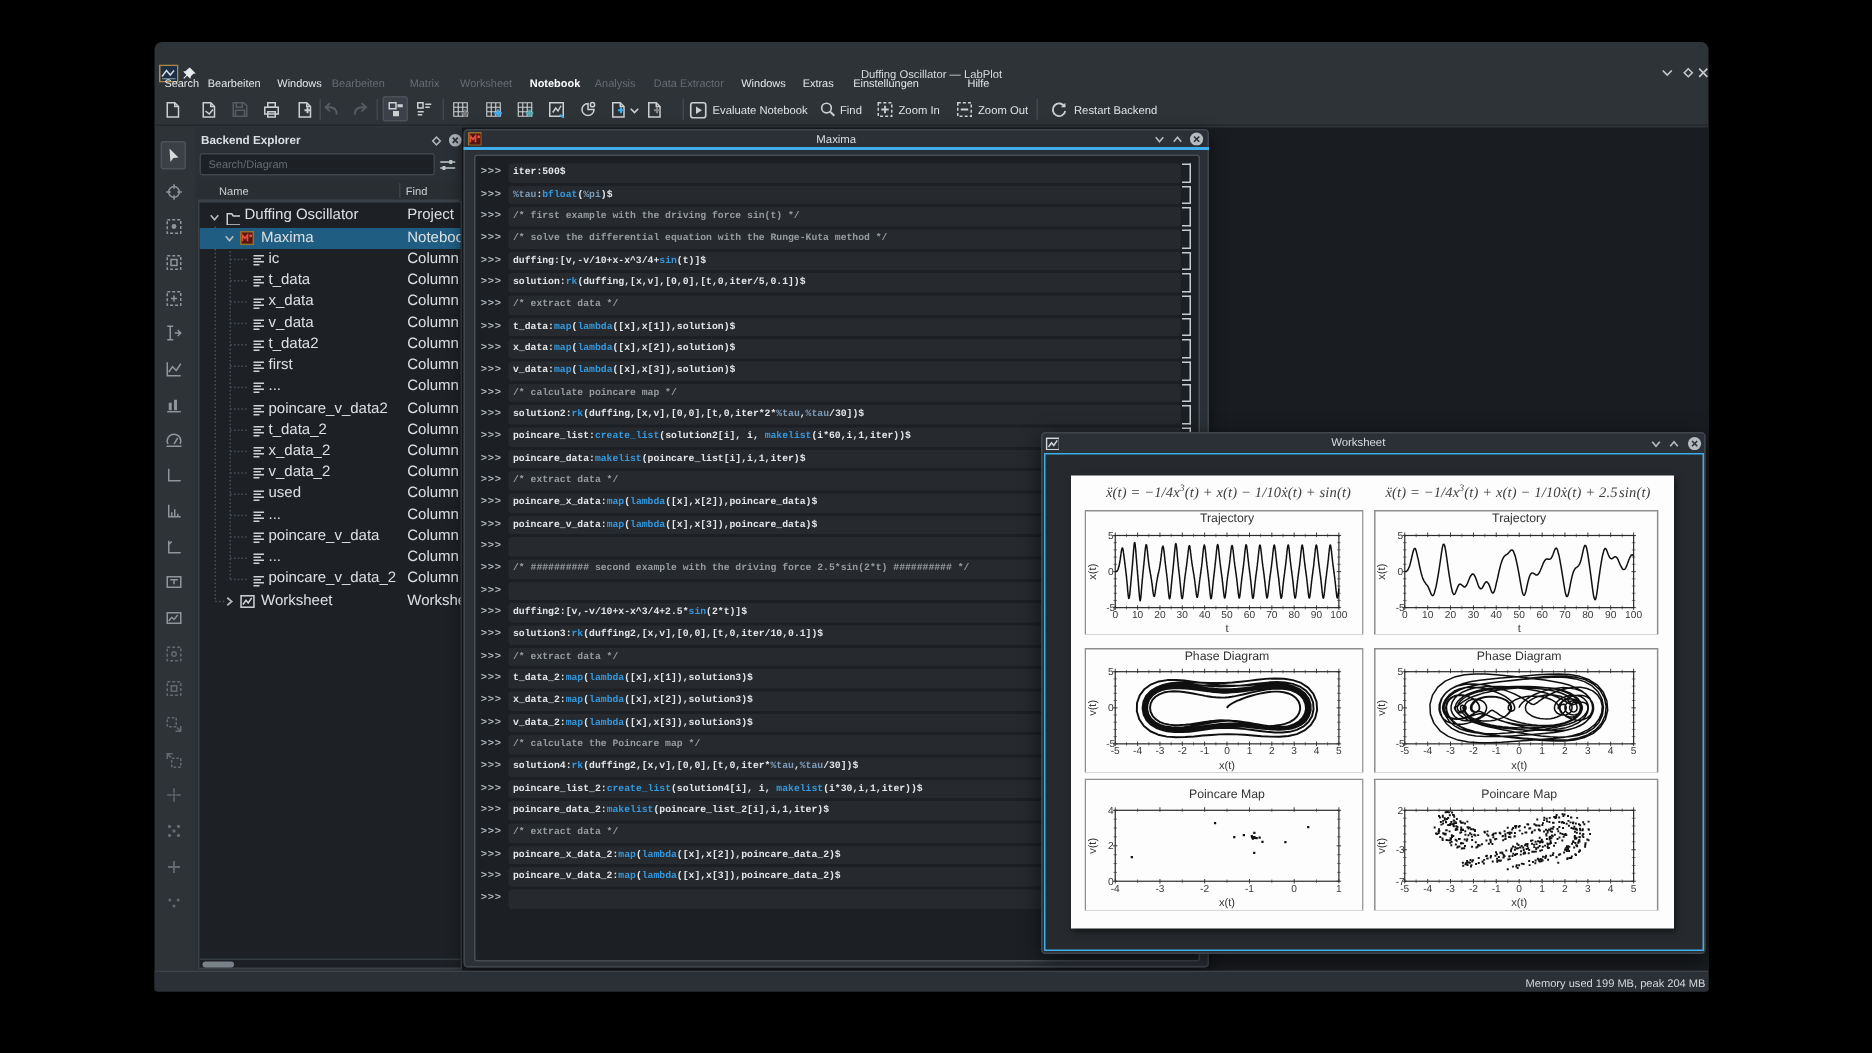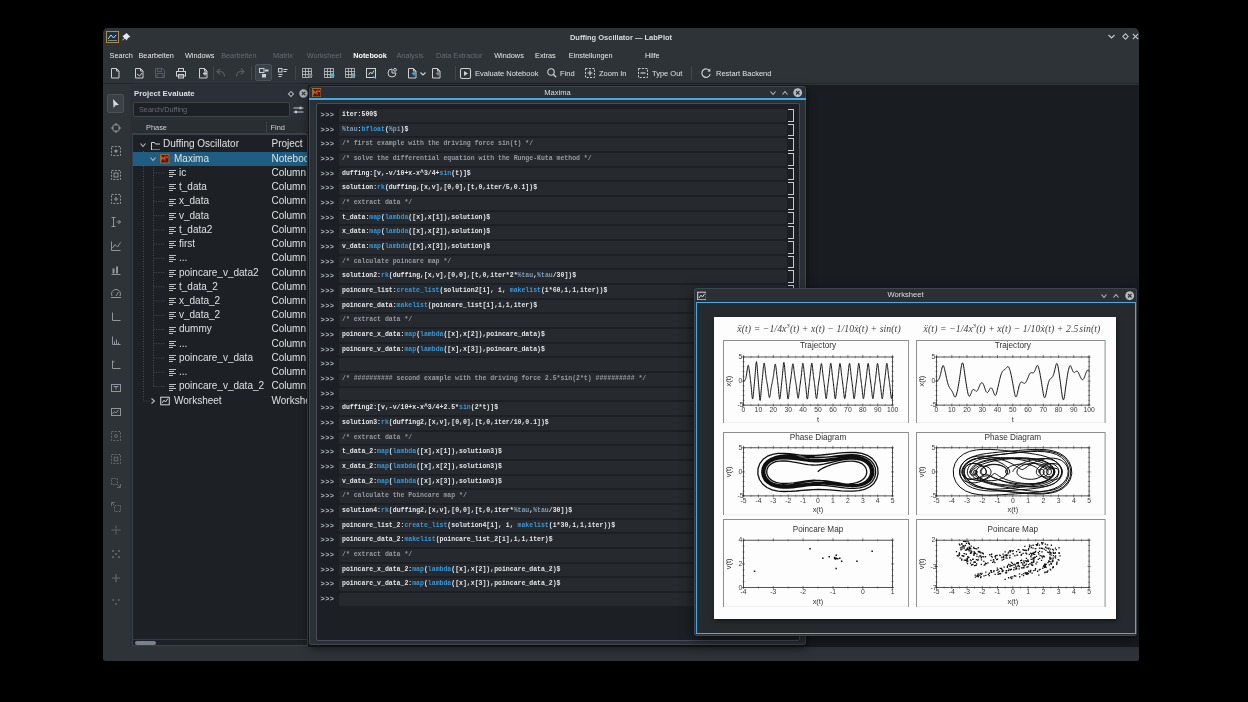--- a/index.html
+++ b/index.html
@@ -1,19 +1,19 @@
 <!DOCTYPE html>
 <html><head><meta charset="utf-8"><title>Duffing Oscillator — LabPlot</title>
 <style>
 *{margin:0;padding:0;box-sizing:border-box}
 html,body{width:1248px;height:702px;background:#000;overflow:hidden;font-family:"Liberation Sans",sans-serif}
 #app{position:absolute;left:103px;top:28px;width:1036px;height:633px;background:#2e3338;border-radius:5px 5px 2px 2px}
 .abs{position:absolute}
 
-#title{position:absolute;left:0;top:0;width:100%;height:18px;color:#d9dcdf;font-size:7.5px;font-weight:bold}
+#title{position:absolute;left:0;top:12px;width:100%;height:18px;color:#d9dcdf;font-size:7.5px;font-weight:normal}
 #title .t{position:absolute;left:0;width:100%;text-align:center;top:4.5px}
 
 #menu{position:absolute;left:0;top:18px;width:100%;height:16px;font-size:7.3px;color:#e6e9ea}
 #menu span{position:absolute;top:4.5px}
 #menu .d{color:#666c73}
 #menu .b{font-weight:bold;color:#fff}
 
 #tb{position:absolute;left:0;top:34px;width:100%;height:22px;border-bottom:1px solid #24282c}
 #tb .lbl{position:absolute;top:7px;font-size:7.5px;color:#dfe2e4}
 
@@ -196,21 +196,21 @@
       <span class="lbl" style="left:457px">Find</span>
       <svg class="ico" style="left:481px;top:5px" width="12" height="12" viewBox="0 0 12 12">
         <rect x="1.5" y="1.5" width="9" height="9" fill="none" stroke="#ccd0d3" stroke-dasharray="2 1.4"></rect>
         <path d="M3.5 6h5M6 3.5v5" stroke-width="1.2" stroke="#ccd0d3" fill="none"></path>
       </svg>
       <span class="lbl" style="left:496px">Zoom In</span>
       <svg class="ico" style="left:534px;top:5px" width="12" height="12" viewBox="0 0 12 12">
         <rect x="1.5" y="1.5" width="9" height="9" fill="none" stroke="#ccd0d3" stroke-dasharray="2 1.4"></rect>
         <path d="M3.5 6h5" stroke-width="1.2" stroke="#ccd0d3" fill="none"></path>
       </svg>
-      <span class="lbl" style="left:549px">Type Out</span>
+      <span class="lbl" style="left:549px">Zoom Out</span>
       <div class="abs" style="left:588px;top:4px;width:1px;height:14px;background:#41474d"></div>
       <svg class="ico" style="left:597px;top:5px" width="12" height="12" viewBox="0 0 12 12">
         <path d="M9.8 4.2A4.2 4.2 0 1 0 10.2 7" fill="none" stroke="#ccd0d3" stroke-width="1.2"></path>
         <path d="M10.3 1.5v3h-3z" fill="#ccd0d3"></path>
       </svg>
       <span class="lbl" style="left:613px">Restart Backend</span>
     </div>
     <div id="strip">
       <div class="abs" style="left:4px;top:9px;width:17px;height:19px;background:#3a4046;border:1px solid #4a5157;border-radius:2px"></div>
       <svg class="ico" style="left:7px;top:12.8px" width="12" height="12" viewBox="0 0 12 12">
@@ -297,36 +297,36 @@
       <svg class="ico" style="left:7px;top:486.8px" width="12" height="12" viewBox="0 0 12 12">
         <path d="M6 2v8M2 6h8" stroke="#646a70" stroke-width="1.2"></path>
       </svg>
       <svg class="ico" style="left:7px;top:510.5px" width="12" height="12" viewBox="0 0 12 12">
         <circle cx="3.2" cy="4" r="1" fill="#646a70"></circle>
         <circle cx="8.8" cy="4" r="1" fill="#646a70"></circle>
         <circle cx="6" cy="8" r="1" fill="#646a70"></circle>
       </svg>
     </div>
     <div id="dock">
-      <div class="hdr">Project Evaluate</div>
+      <div class="hdr">Backend Explorer</div>
       <svg class="ico" style="left:157px;top:4.5px" width="8" height="8" viewBox="0 0 8 8">
         <rect x="2.2" y="2.2" width="3.6" height="3.6" fill="none" stroke="#aeb3b8" transform="rotate(45 4 4)"></rect>
       </svg>
       <svg class="ico" style="left:169px;top:4px" width="9" height="9" viewBox="0 0 9 9">
         <circle cx="4.5" cy="4.5" r="4.2" fill="#aeb3b8"></circle>
         <path d="M2.8 2.8l3.4 3.4M6.2 2.8L2.8 6.2" stroke="#2b3036" stroke-width="1.1"></path>
       </svg>
-      <div id="search">Search/Duffing</div>
+      <div id="search">Search/Diagram</div>
       <svg class="ico" style="left:163px;top:21px" width="11" height="8" viewBox="0 0 11 8">
         <path d="M.5 2h10M.5 6h10" stroke="#c6cacd"></path>
         <rect x="6.5" y=".7" width="2" height="2.6" fill="#c6cacd"></rect>
         <rect x="2" y="4.7" width="2" height="2.6" fill="#c6cacd"></rect>
       </svg>
       <div id="thead">
-        <span style="position:absolute;left:14px;top:3px">Phase</span>
+        <span style="position:absolute;left:14px;top:3px">Name</span>
         <span style="position:absolute;left:138.5px;top:3px">Find</span>
         <div class="abs" style="left:134px;top:2px;width:1px;height:10px;background:#3b4147"></div>
       </div>
       <div id="tree">
         <svg class="ico" style="left:0;top:0" width="174" height="505" viewBox="0 0 174 505">
           <g stroke="#4a5056" stroke-dasharray="1 1.5" fill="none">
             <path d="M10.5 16v250"></path>
             <path d="M20.5 30v222"></path>
             <path d="M20.5 38.0h11"></path>
             <path d="M20.5 52.2h11"></path>
@@ -443,21 +443,21 @@
           <svg class="ico" style="left:35px;top:2.3px" width="10" height="10" viewBox="0 0 10 10">
             <path d="M1 2.5h7M1 4.5h5M1 6.5h7M1 8.5h4" stroke="#cfd3d6" stroke-width=".9"></path>
           </svg>
           <span style="position:absolute;left:46px">v_data_2</span>
           <span class="ty">Column</span>
         </div>
         <div class="trow" style="top:187.4px">
           <svg class="ico" style="left:35px;top:2.3px" width="10" height="10" viewBox="0 0 10 10">
             <path d="M1 2.5h7M1 4.5h5M1 6.5h7M1 8.5h4" stroke="#cfd3d6" stroke-width=".9"></path>
           </svg>
-          <span style="position:absolute;left:46px">dummy</span>
+          <span style="position:absolute;left:46px">used</span>
           <span class="ty">Column</span>
         </div>
         <div class="trow" style="top:201.6px">
           <svg class="ico" style="left:35px;top:2.3px" width="10" height="10" viewBox="0 0 10 10">
             <path d="M1 2.5h7M1 4.5h5M1 6.5h7M1 8.5h4" stroke="#cfd3d6" stroke-width=".9"></path>
           </svg>
           <span style="position:absolute;left:46px">...</span>
           <span class="ty">Column</span>
         </div>
         <div class="trow" style="top:215.9px">
@@ -807,12 +807,15 @@
           <text x="173.1" y="75.5" class="tl">5</text>
           <text x="17.5" y="23.4" class="tl" text-anchor="end">2</text>
           <text x="17.5" y="49.7" class="tl" text-anchor="end">-3</text>
           <text x="17.5" y="70.7" class="tl" text-anchor="end">-7</text>
           <text x="96.8" y="85.0" class="al">x(t)</text>
           <text x="7.5" y="44.9" class="al" transform="rotate(-90 7.5 44.9)">v(t)</text>
           <path class="dt" d="M111.3 47.1h1.3v1.3h-1.3zM46.5 25.9h1.3v1.3h-1.3zM107.1 54.0h1.3v1.3h-1.3zM66.7 34.3h1.3v1.3h-1.3zM77.1 40.5h1.3v1.3h-1.3zM56.5 39.6h1.3v1.3h-1.3zM130.4 28.6h1.3v1.3h-1.3zM81.3 49.9h1.3v1.3h-1.3zM91.5 33.4h1.3v1.3h-1.3zM122.9 31.7h1.3v1.3h-1.3zM82.6 51.7h1.3v1.3h-1.3zM101.6 29.9h1.3v1.3h-1.3zM89.9 53.1h1.3v1.3h-1.3zM92.1 32.4h1.3v1.3h-1.3zM127.6 37.1h1.3v1.3h-1.3zM102.1 45.9h1.3v1.3h-1.3zM50.9 28.4h1.3v1.3h-1.3zM127.2 45.9h1.3v1.3h-1.3zM93.0 38.1h1.3v1.3h-1.3zM47.7 40.4h1.3v1.3h-1.3zM129.4 47.7h1.3v1.3h-1.3zM59.5 45.8h1.3v1.3h-1.3zM136.0 29.8h1.3v1.3h-1.3zM91.1 46.0h1.3v1.3h-1.3zM56.9 35.5h1.3v1.3h-1.3zM125.1 28.4h1.3v1.3h-1.3zM74.8 52.6h1.3v1.3h-1.3zM130.9 25.3h1.3v1.3h-1.3zM74.6 50.9h1.3v1.3h-1.3zM120.3 25.7h1.3v1.3h-1.3zM63.3 55.5h1.3v1.3h-1.3zM136.7 47.6h1.3v1.3h-1.3zM67.6 45.4h1.3v1.3h-1.3zM106.3 29.9h1.3v1.3h-1.3zM81.5 54.8h1.3v1.3h-1.3zM128.7 24.4h1.3v1.3h-1.3zM69.2 52.4h1.3v1.3h-1.3zM139.6 29.9h1.3v1.3h-1.3zM95.7 43.7h1.3v1.3h-1.3zM50.0 30.4h1.3v1.3h-1.3zM129.6 44.8h1.3v1.3h-1.3zM114.0 33.5h1.3v1.3h-1.3zM91.7 51.0h1.3v1.3h-1.3zM74.8 36.7h1.3v1.3h-1.3zM54.5 40.9h1.3v1.3h-1.3zM136.7 32.8h1.3v1.3h-1.3zM97.8 44.4h1.3v1.3h-1.3zM50.2 29.6h1.3v1.3h-1.3zM128.4 45.4h1.3v1.3h-1.3zM104.9 34.8h1.3v1.3h-1.3zM115.1 44.8h1.3v1.3h-1.3zM50.9 43.9h1.3v1.3h-1.3zM134.8 44.5h1.3v1.3h-1.3zM115.2 34.1h1.3v1.3h-1.3zM93.4 50.4h1.3v1.3h-1.3zM68.8 37.1h1.3v1.3h-1.3zM67.2 41.8h1.3v1.3h-1.3zM86.9 36.5h1.3v1.3h-1.3zM49.0 40.6h1.3v1.3h-1.3zM132.8 45.3h1.3v1.3h-1.3zM110.0 34.1h1.3v1.3h-1.3zM100.1 49.2h1.3v1.3h-1.3zM58.7 33.5h1.3v1.3h-1.3zM119.1 28.9h1.3v1.3h-1.3zM71.8 54.7h1.3v1.3h-1.3zM142.4 33.1h1.3v1.3h-1.3zM104.0 40.9h1.3v1.3h-1.3zM56.3 44.7h1.3v1.3h-1.3zM138.4 33.8h1.3v1.3h-1.3zM101.7 43.0h1.3v1.3h-1.3zM44.3 30.1h1.3v1.3h-1.3zM111.2 53.4h1.3v1.3h-1.3zM62.2 31.8h1.3v1.3h-1.3zM109.7 30.9h1.3v1.3h-1.3zM82.6 54.0h1.3v1.3h-1.3zM120.8 24.9h1.3v1.3h-1.3zM61.4 55.5h1.3v1.3h-1.3zM133.6 49.8h1.3v1.3h-1.3zM40.7 36.0h1.3v1.3h-1.3zM103.1 57.1h1.3v1.3h-1.3zM88.5 32.2h1.3v1.3h-1.3zM125.4 32.3h1.3v1.3h-1.3zM85.8 50.4h1.3v1.3h-1.3zM83.1 35.5h1.3v1.3h-1.3zM51.1 41.6h1.3v1.3h-1.3zM136.4 41.4h1.3v1.3h-1.3zM116.8 38.2h1.3v1.3h-1.3zM113.4 44.1h1.3v1.3h-1.3zM55.4 44.9h1.3v1.3h-1.3zM138.9 36.3h1.3v1.3h-1.3zM107.1 41.5h1.3v1.3h-1.3zM64.7 44.8h1.3v1.3h-1.3zM114.7 27.9h1.3v1.3h-1.3zM67.4 56.3h1.3v1.3h-1.3zM140.1 44.8h1.3v1.3h-1.3zM104.6 35.6h1.3v1.3h-1.3zM120.4 42.4h1.3v1.3h-1.3zM122.2 34.5h1.3v1.3h-1.3zM92.2 49.5h1.3v1.3h-1.3zM66.9 37.3h1.3v1.3h-1.3zM74.3 40.7h1.3v1.3h-1.3zM61.2 40.8h1.3v1.3h-1.3zM112.0 29.1h1.3v1.3h-1.3zM72.6 56.0h1.3v1.3h-1.3zM143.4 36.3h1.3v1.3h-1.3zM109.8 38.8h1.3v1.3h-1.3zM125.0 36.4h1.3v1.3h-1.3zM99.2 47.2h1.3v1.3h-1.3zM55.0 31.7h1.3v1.3h-1.3zM133.7 33.1h1.3v1.3h-1.3zM95.3 45.9h1.3v1.3h-1.3zM54.5 32.8h1.3v1.3h-1.3zM133.9 32.8h1.3v1.3h-1.3zM94.6 46.0h1.3v1.3h-1.3zM54.9 33.3h1.3v1.3h-1.3zM132.9 31.5h1.3v1.3h-1.3zM90.7 47.1h1.3v1.3h-1.3zM60.3 36.8h1.3v1.3h-1.3zM107.8 30.7h1.3v1.3h-1.3zM83.9 54.0h1.3v1.3h-1.3zM116.5 25.6h1.3v1.3h-1.3zM60.3 56.6h1.3v1.3h-1.3zM128.2 53.0h1.3v1.3h-1.3zM51.4 22.0h1.3v1.3h-1.3zM102.8 54.3h1.3v1.3h-1.3zM73.3 35.3h1.3v1.3h-1.3zM57.6 42.3h1.3v1.3h-1.3zM132.2 28.6h1.3v1.3h-1.3zM83.6 48.8h1.3v1.3h-1.3zM78.4 37.0h1.3v1.3h-1.3zM50.7 39.1h1.3v1.3h-1.3zM136.2 40.3h1.3v1.3h-1.3zM114.6 39.7h1.3v1.3h-1.3zM123.0 38.7h1.3v1.3h-1.3zM109.8 44.4h1.3v1.3h-1.3zM42.4 34.7h1.3v1.3h-1.3zM109.9 54.7h1.3v1.3h-1.3zM66.6 33.7h1.3v1.3h-1.3zM80.1 39.9h1.3v1.3h-1.3zM52.2 37.7h1.3v1.3h-1.3zM136.7 36.0h1.3v1.3h-1.3zM104.7 42.9h1.3v1.3h-1.3zM42.9 34.3h1.3v1.3h-1.3zM111.8 54.0h1.3v1.3h-1.3zM63.2 32.1h1.3v1.3h-1.3zM102.9 32.7h1.3v1.3h-1.3zM105.8 48.2h1.3v1.3h-1.3zM53.8 28.5h1.3v1.3h-1.3zM132.2 41.2h1.3v1.3h-1.3zM116.4 39.9h1.3v1.3h-1.3zM121.7 39.7h1.3v1.3h-1.3zM115.0 42.7h1.3v1.3h-1.3zM100.9 35.4h1.3v1.3h-1.3zM125.8 38.2h1.3v1.3h-1.3zM106.2 45.1h1.3v1.3h-1.3zM45.4 27.6h1.3v1.3h-1.3zM109.1 53.6h1.3v1.3h-1.3zM64.1 33.2h1.3v1.3h-1.3zM93.3 35.7h1.3v1.3h-1.3zM89.4 38.3h1.3v1.3h-1.3zM45.7 36.0h1.3v1.3h-1.3zM123.5 49.8h1.3v1.3h-1.3zM43.3 25.4h1.3v1.3h-1.3zM94.2 58.1h1.3v1.3h-1.3zM121.1 23.7h1.3v1.3h-1.3zM58.6 55.5h1.3v1.3h-1.3zM128.4 52.5h1.3v1.3h-1.3zM49.3 21.9h1.3v1.3h-1.3zM97.9 56.1h1.3v1.3h-1.3zM94.2 31.0h1.3v1.3h-1.3zM116.0 45.6h1.3v1.3h-1.3zM45.1 40.4h1.3v1.3h-1.3zM121.0 51.8h1.3v1.3h-1.3zM52.6 23.8h1.3v1.3h-1.3zM114.1 50.8h1.3v1.3h-1.3zM54.6 26.4h1.3v1.3h-1.3zM128.0 44.5h1.3v1.3h-1.3zM116.1 33.4h1.3v1.3h-1.3zM89.5 51.3h1.3v1.3h-1.3zM80.5 35.8h1.3v1.3h-1.3zM50.3 40.3h1.3v1.3h-1.3zM135.5 42.2h1.3v1.3h-1.3zM118.0 37.4h1.3v1.3h-1.3zM107.5 45.9h1.3v1.3h-1.3zM46.6 26.7h1.3v1.3h-1.3zM110.4 53.0h1.3v1.3h-1.3zM61.7 31.8h1.3v1.3h-1.3zM111.6 30.4h1.3v1.3h-1.3zM78.5 54.7h1.3v1.3h-1.3zM134.8 25.6h1.3v1.3h-1.3zM80.7 48.5h1.3v1.3h-1.3zM83.6 36.0h1.3v1.3h-1.3zM49.6 40.6h1.3v1.3h-1.3zM134.2 43.9h1.3v1.3h-1.3zM118.0 34.8h1.3v1.3h-1.3zM94.7 49.6h1.3v1.3h-1.3zM64.3 36.6h1.3v1.3h-1.3zM85.1 37.9h1.3v1.3h-1.3zM47.1 36.2h1.3v1.3h-1.3zM128.0 47.5h1.3v1.3h-1.3zM59.0 45.8h1.3v1.3h-1.3zM136.8 30.5h1.3v1.3h-1.3zM93.5 45.2h1.3v1.3h-1.3zM53.9 33.2h1.3v1.3h-1.3zM134.5 33.5h1.3v1.3h-1.3zM97.0 45.3h1.3v1.3h-1.3zM52.4 30.9h1.3v1.3h-1.3zM134.0 39.5h1.3v1.3h-1.3zM111.8 41.5h1.3v1.3h-1.3zM106.5 33.8h1.3v1.3h-1.3zM104.9 48.2h1.3v1.3h-1.3zM54.1 29.1h1.3v1.3h-1.3zM133.3 39.5h1.3v1.3h-1.3zM111.6 41.8h1.3v1.3h-1.3zM98.2 36.1h1.3v1.3h-1.3zM119.0 31.7h1.3v1.3h-1.3zM81.4 52.8h1.3v1.3h-1.3zM114.5 26.2h1.3v1.3h-1.3zM61.7 57.0h1.3v1.3h-1.3zM129.8 52.4h1.3v1.3h-1.3zM48.2 21.7h1.3v1.3h-1.3zM94.5 57.2h1.3v1.3h-1.3zM112.9 25.5h1.3v1.3h-1.3zM58.8 57.5h1.3v1.3h-1.3zM122.2 55.5h1.3v1.3h-1.3zM61.6 28.1h1.3v1.3h-1.3zM131.0 32.4h1.3v1.3h-1.3zM90.7 47.8h1.3v1.3h-1.3zM62.3 37.2h1.3v1.3h-1.3zM96.5 34.1h1.3v1.3h-1.3zM127.1 36.3h1.3v1.3h-1.3zM99.2 46.8h1.3v1.3h-1.3zM54.2 31.2h1.3v1.3h-1.3zM134.6 35.5h1.3v1.3h-1.3zM101.6 44.3h1.3v1.3h-1.3zM47.3 28.2h1.3v1.3h-1.3zM117.1 50.9h1.3v1.3h-1.3zM52.8 24.8h1.3v1.3h-1.3zM118.9 49.1h1.3v1.3h-1.3zM45.2 24.8h1.3v1.3h-1.3zM99.1 56.4h1.3v1.3h-1.3zM93.3 31.1h1.3v1.3h-1.3zM119.4 44.2h1.3v1.3h-1.3zM93.2 37.8h1.3v1.3h-1.3zM50.2 42.2h1.3v1.3h-1.3zM134.6 44.0h1.3v1.3h-1.3zM117.2 34.6h1.3v1.3h-1.3zM94.0 49.9h1.3v1.3h-1.3zM66.2 36.9h1.3v1.3h-1.3zM76.8 40.1h1.3v1.3h-1.3zM56.0 39.7h1.3v1.3h-1.3zM132.0 29.2h1.3v1.3h-1.3zM84.6 48.7h1.3v1.3h-1.3zM75.6 37.5h1.3v1.3h-1.3zM53.8 40.2h1.3v1.3h-1.3zM136.9 33.8h1.3v1.3h-1.3zM100.1 43.8h1.3v1.3h-1.3zM47.4 28.6h1.3v1.3h-1.3zM118.6 50.4h1.3v1.3h-1.3zM49.9 23.8h1.3v1.3h-1.3zM108.6 52.9h1.3v1.3h-1.3zM62.4 32.7h1.3v1.3h-1.3zM103.5 32.5h1.3v1.3h-1.3zM102.5 49.2h1.3v1.3h-1.3zM57.5 32.0h1.3v1.3h-1.3zM127.8 29.5h1.3v1.3h-1.3zM80.3 50.8h1.3v1.3h-1.3zM102.2 30.0h1.3v1.3h-1.3zM88.9 53.3h1.3v1.3h-1.3zM96.5 31.0h1.3v1.3h-1.3zM110.2 47.5h1.3v1.3h-1.3zM48.8 25.7h1.3v1.3h-1.3zM113.5 51.7h1.3v1.3h-1.3zM57.0 28.0h1.3v1.3h-1.3zM133.3 37.6h1.3v1.3h-1.3zM106.1 43.5h1.3v1.3h-1.3zM42.7 33.2h1.3v1.3h-1.3zM109.6 54.5h1.3v1.3h-1.3zM66.4 33.7h1.3v1.3h-1.3zM80.9 39.6h1.3v1.3h-1.3zM51.2 37.1h1.3v1.3h-1.3zM136.3 38.4h1.3v1.3h-1.3zM109.9 41.5h1.3v1.3h-1.3zM90.3 38.5h1.3v1.3h-1.3zM45.5 35.9h1.3v1.3h-1.3zM122.7 50.2h1.3v1.3h-1.3zM45.2 24.1h1.3v1.3h-1.3zM96.1 57.2h1.3v1.3h-1.3zM108.2 26.7h1.3v1.3h-1.3zM64.0 58.0h1.3v1.3h-1.3zM130.8 52.4h1.3v1.3h-1.3zM47.1 21.8h1.3v1.3h-1.3zM92.0 58.1h1.3v1.3h-1.3zM126.4 23.3h1.3v1.3h-1.3zM63.7 53.7h1.3v1.3h-1.3zM140.4 42.5h1.3v1.3h-1.3zM115.1 35.4h1.3v1.3h-1.3zM99.9 48.6h1.3v1.3h-1.3zM57.5 32.9h1.3v1.3h-1.3zM126.0 29.0h1.3v1.3h-1.3zM77.1 52.0h1.3v1.3h-1.3zM120.6 25.4h1.3v1.3h-1.3zM62.7 55.4h1.3v1.3h-1.3zM136.0 48.2h1.3v1.3h-1.3zM57.9 46.0h1.3v1.3h-1.3zM138.6 33.1h1.3v1.3h-1.3zM100.6 43.1h1.3v1.3h-1.3zM45.4 29.3h1.3v1.3h-1.3zM113.6 52.4h1.3v1.3h-1.3zM58.6 28.9h1.3v1.3h-1.3zM132.3 32.9h1.3v1.3h-1.3zM93.3 46.8h1.3v1.3h-1.3zM57.5 35.1h1.3v1.3h-1.3zM122.9 28.4h1.3v1.3h-1.3zM72.8 53.6h1.3v1.3h-1.3zM138.8 28.5h1.3v1.3h-1.3zM92.0 44.7h1.3v1.3h-1.3zM53.8 33.7h1.3v1.3h-1.3zM134.6 33.4h1.3v1.3h-1.3zM96.7 45.3h1.3v1.3h-1.3zM52.6 31.2h1.3v1.3h-1.3zM134.4 38.8h1.3v1.3h-1.3zM110.0 42.0h1.3v1.3h-1.3zM75.9 42.8h1.3v1.3h-1.3zM64.8 40.3h1.3v1.3h-1.3zM91.0 35.5h1.3v1.3h-1.3zM77.2 41.9h1.3v1.3h-1.3zM59.8 40.0h1.3v1.3h-1.3zM116.3 28.4h1.3v1.3h-1.3zM69.2 55.7h1.3v1.3h-1.3zM142.4 40.5h1.3v1.3h-1.3zM114.2 36.5h1.3v1.3h-1.3zM107.5 46.4h1.3v1.3h-1.3zM48.0 26.4h1.3v1.3h-1.3zM113.8 51.7h1.3v1.3h-1.3zM56.9 27.8h1.3v1.3h-1.3zM133.1 38.2h1.3v1.3h-1.3zM107.7 43.1h1.3v1.3h-1.3zM45.0 39.4h1.3v1.3h-1.3zM121.0 51.6h1.3v1.3h-1.3zM52.0 23.6h1.3v1.3h-1.3zM112.0 51.5h1.3v1.3h-1.3zM57.5 28.8h1.3v1.3h-1.3zM133.3 34.8h1.3v1.3h-1.3zM98.8 45.3h1.3v1.3h-1.3zM51.5 29.8h1.3v1.3h-1.3zM131.4 42.9h1.3v1.3h-1.3zM119.9 36.8h1.3v1.3h-1.3zM102.8 47.0h1.3v1.3h-1.3zM52.9 29.1h1.3v1.3h-1.3zM132.1 41.7h1.3v1.3h-1.3zM117.6 39.2h1.3v1.3h-1.3zM117.1 42.3h1.3v1.3h-1.3zM117.5 32.7h1.3v1.3h-1.3zM85.6 52.0h1.3v1.3h-1.3zM95.9 31.5h1.3v1.3h-1.3zM115.4 45.7h1.3v1.3h-1.3zM43.5 38.4h1.3v1.3h-1.3zM115.4 53.5h1.3v1.3h-1.3zM60.0 29.3h1.3v1.3h-1.3zM129.3 30.8h1.3v1.3h-1.3zM85.1 49.4h1.3v1.3h-1.3zM78.8 36.8h1.3v1.3h-1.3zM50.4 39.2h1.3v1.3h-1.3zM135.8 41.2h1.3v1.3h-1.3zM116.4 38.7h1.3v1.3h-1.3zM116.6 42.8h1.3v1.3h-1.3zM109.2 33.4h1.3v1.3h-1.3zM97.2 50.1h1.3v1.3h-1.3zM63.4 35.9h1.3v1.3h-1.3zM89.8 36.5h1.3v1.3h-1.3zM53.9 43.4h1.3v1.3h-1.3zM138.4 37.3h1.3v1.3h-1.3zM108.7 41.2h1.3v1.3h-1.3zM87.1 39.5h1.3v1.3h-1.3zM47.5 33.9h1.3v1.3h-1.3zM127.9 47.0h1.3v1.3h-1.3zM68.4 44.9h1.3v1.3h-1.3zM99.9 31.9h1.3v1.3h-1.3zM107.1 48.1h1.3v1.3h-1.3zM52.8 27.6h1.3v1.3h-1.3zM128.7 44.5h1.3v1.3h-1.3zM116.6 33.6h1.3v1.3h-1.3zM89.8 51.1h1.3v1.3h-1.3zM79.1 36.1h1.3v1.3h-1.3zM50.6 39.9h1.3v1.3h-1.3zM135.9 41.3h1.3v1.3h-1.3zM116.6 38.5h1.3v1.3h-1.3zM115.3 43.3h1.3v1.3h-1.3zM86.9 39.7h1.3v1.3h-1.3zM47.8 33.9h1.3v1.3h-1.3zM128.8 46.4h1.3v1.3h-1.3zM85.5 40.5h1.3v1.3h-1.3zM49.7 34.6h1.3v1.3h-1.3zM133.6 42.3h1.3v1.3h-1.3zM118.5 37.8h1.3v1.3h-1.3zM108.8 45.4h1.3v1.3h-1.3zM43.9 28.3h1.3v1.3h-1.3zM105.3 55.0h1.3v1.3h-1.3zM73.0 34.9h1.3v1.3h-1.3zM58.8 42.6h1.3v1.3h-1.3zM129.0 27.6h1.3v1.3h-1.3zM77.3 51.0h1.3v1.3h-1.3zM112.8 27.1h1.3v1.3h-1.3zM64.3 57.1h1.3v1.3h-1.3zM134.0 50.3h1.3v1.3h-1.3zM39.8 32.0h1.3v1.3h-1.3zM95.1 59.0h1.3v1.3h-1.3zM125.0 23.1h1.3v1.3h-1.3zM61.4 54.3h1.3v1.3h-1.3zM136.6 47.1h1.3v1.3h-1.3zM78.3 43.0h1.3v1.3h-1.3zM61.5 39.8h1.3v1.3h-1.3zM107.2 30.5h1.3v1.3h-1.3zM83.4 54.2h1.3v1.3h-1.3zM119.5 25.0h1.3v1.3h-1.3zM60.6 55.9h1.3v1.3h-1.3zM131.2 51.3h1.3v1.3h-1.3zM42.7 24.4h1.3v1.3h-1.3zM88.5 59.8h1.3v1.3h-1.3zM142.4 28.1h1.3v1.3h-1.3zM94.8 42.8h1.3v1.3h-1.3zM48.8 30.4h1.3v1.3h-1.3zM126.7 46.9h1.3v1.3h-1.3zM68.4 44.9h1.3v1.3h-1.3zM99.9 31.9h1.3v1.3h-1.3zM107.3 48.1h1.3v1.3h-1.3zM52.5 27.4h1.3v1.3h-1.3zM127.9 45.1h1.3v1.3h-1.3zM109.7 33.8h1.3v1.3h-1.3zM99.1 49.5h1.3v1.3h-1.3zM60.2 34.5h1.3v1.3h-1.3zM109.2 30.6h1.3v1.3h-1.3zM81.6 54.4h1.3v1.3h-1.3zM125.6 24.4h1.3v1.3h-1.3zM65.4 53.8h1.3v1.3h-1.3zM141.6 40.0h1.3v1.3h-1.3zM114.3 37.3h1.3v1.3h-1.3zM111.9 44.9h1.3v1.3h-1.3zM42.5 35.7h1.3v1.3h-1.3zM110.8 54.5h1.3v1.3h-1.3zM65.5 33.2h1.3v1.3h-1.3zM87.0 37.8h1.3v1.3h-1.3zM46.4 36.5h1.3v1.3h-1.3zM126.1 48.7h1.3v1.3h-1.3zM41.5 36.4h1.3v1.3h-1.3zM106.9 55.9h1.3v1.3h-1.3zM75.0 34.6h1.3v1.3h-1.3zM57.3 42.7h1.3v1.3h-1.3zM133.9 29.4h1.3v1.3h-1.3zM87.5 47.4h1.3v1.3h-1.3zM64.7 38.1h1.3v1.3h-1.3zM85.3 37.6h1.3v1.3h-1.3zM47.0 36.7h1.3v1.3h-1.3zM127.9 47.7h1.3v1.3h-1.3zM54.9 45.4h1.3v1.3h-1.3zM138.9 38.3h1.3v1.3h-1.3zM111.2 40.2h1.3v1.3h-1.3zM121.7 33.0h1.3v1.3h-1.3zM86.4 51.1h1.3v1.3h-1.3zM86.4 34.5h1.3v1.3h-1.3zM68.8 43.6h1.3v1.3h-1.3zM89.7 35.3h1.3v1.3h-1.3zM71.3 43.2h1.3v1.3h-1.3zM78.9 38.5h1.3v1.3h-1.3zM51.3 38.3h1.3v1.3h-1.3zM136.6 38.5h1.3v1.3h-1.3zM110.4 41.3h1.3v1.3h-1.3zM100.3 35.4h1.3v1.3h-1.3zM126.4 36.8h1.3v1.3h-1.3zM101.1 46.4h1.3v1.3h-1.3zM52.5 29.5h1.3v1.3h-1.3zM132.3 41.6h1.3v1.3h-1.3zM117.5 39.2h1.3v1.3h-1.3zM117.3 42.3h1.3v1.3h-1.3zM118.5 32.8h1.3v1.3h-1.3zM85.8 51.8h1.3v1.3h-1.3zM93.8 32.2h1.3v1.3h-1.3zM124.9 40.7h1.3v1.3h-1.3zM117.1 41.1h1.3v1.3h-1.3zM123.6 35.9h1.3v1.3h-1.3zM97.4 47.9h1.3v1.3h-1.3zM57.4 33.7h1.3v1.3h-1.3zM124.6 28.7h1.3v1.3h-1.3zM75.1 52.7h1.3v1.3h-1.3zM130.7 25.3h1.3v1.3h-1.3zM74.1 51.1h1.3v1.3h-1.3zM122.8 25.4h1.3v1.3h-1.3zM64.8 54.7h1.3v1.3h-1.3zM140.2 43.5h1.3v1.3h-1.3zM112.7 34.7h1.3v1.3h-1.3zM99.5 49.0h1.3v1.3h-1.3zM58.7 33.7h1.3v1.3h-1.3zM118.7 28.9h1.3v1.3h-1.3zM71.7 54.8h1.3v1.3h-1.3zM142.6 33.6h1.3v1.3h-1.3zM105.0 40.6h1.3v1.3h-1.3zM69.8 44.0h1.3v1.3h-1.3zM88.5 35.6h1.3v1.3h-1.3zM60.0 44.3h1.3v1.3h-1.3z"></path>
         </svg>
       </div>
     </div>
+    <div id="status">
+      <span>Memory used 199 MB, peak 204 MB</span>
+    </div>
   </div>
 </body></html>

